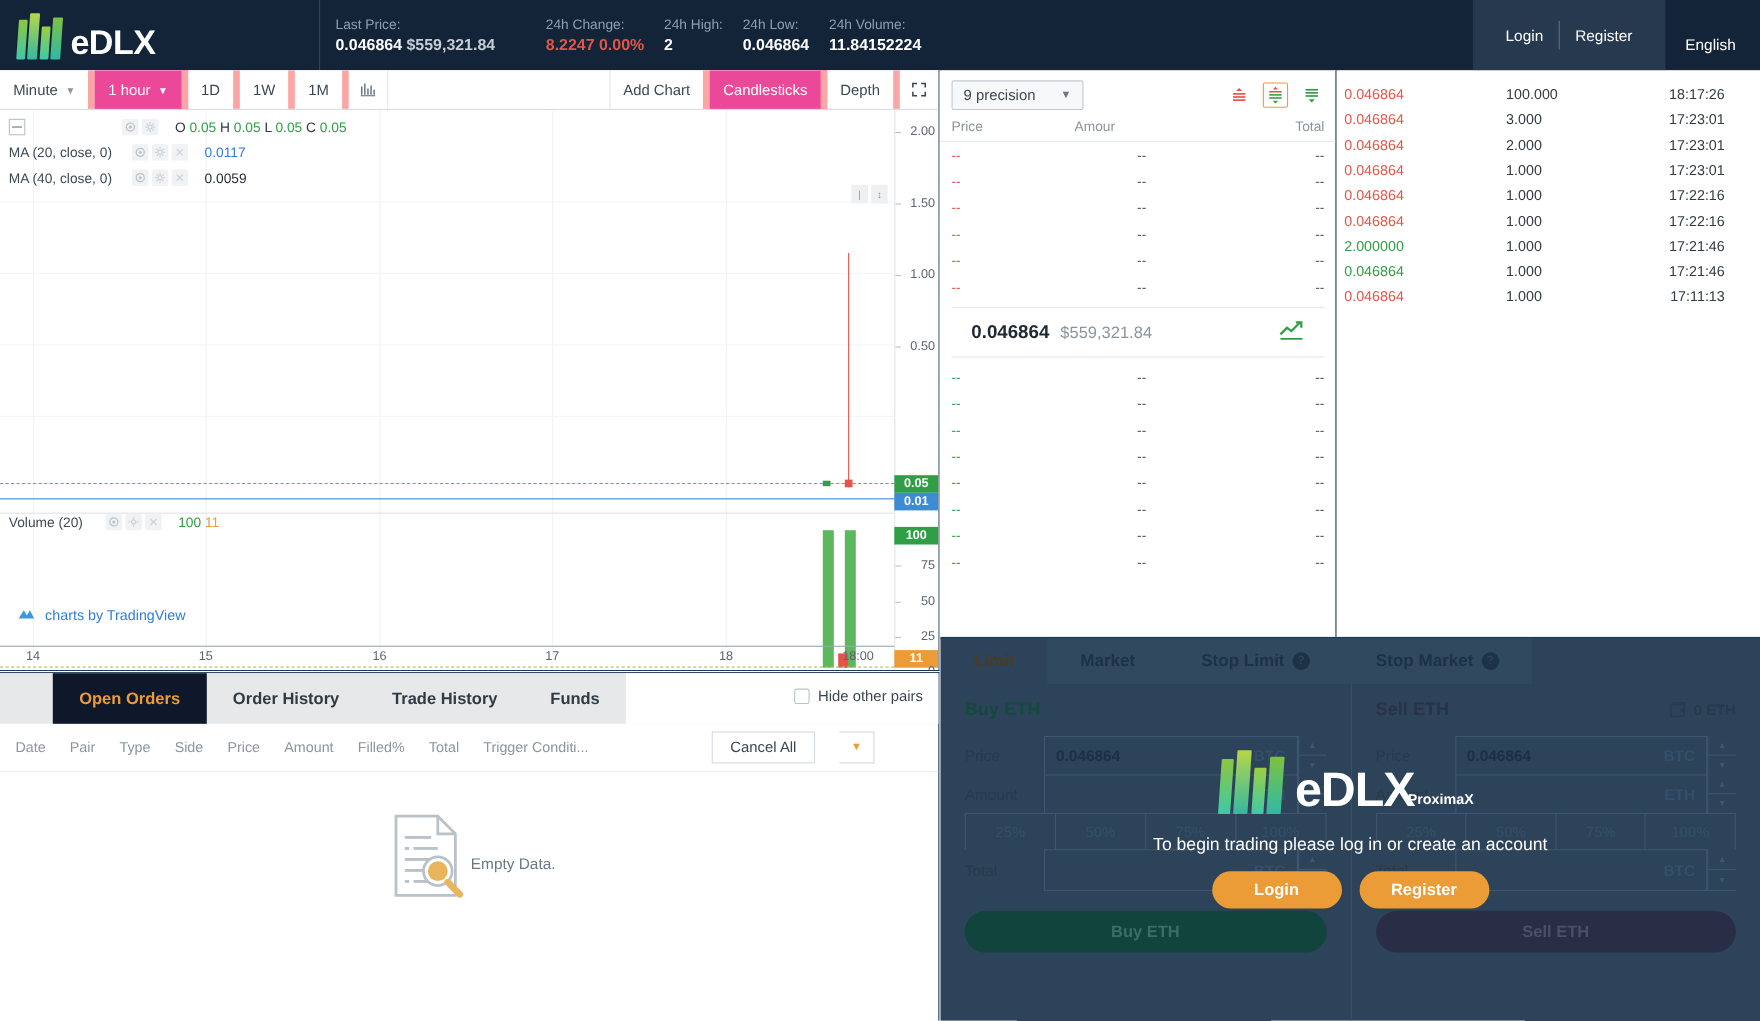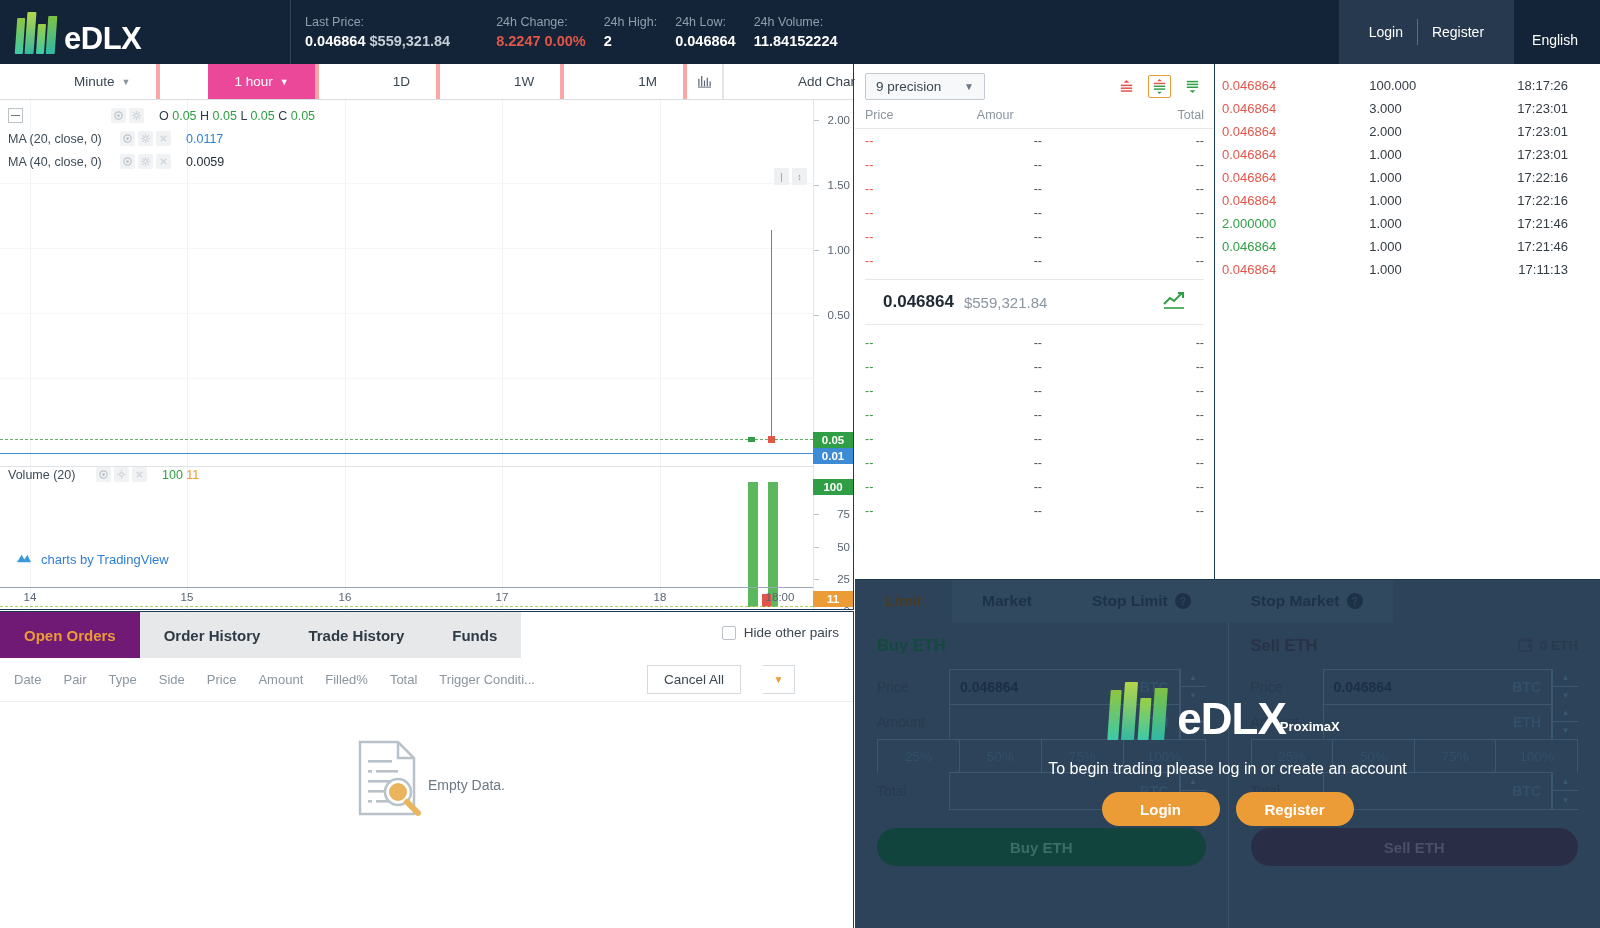--- a/index.html
+++ b/index.html
@@ -45,22 +45,22 @@
   
   .chart-panel {
     position:absolute; left:0; top:64px; width:854px; height:546px;
     background:#fff; border:1px solid #1d3a55; border-top:none; border-left:none;
   }
   .chart-toolbar {
     height:36px; display:flex; align-items:stretch; border-bottom:1px solid #d8dde2;
     background:#fff; font-size:13.5px;
   }
   .tb-item {
-    display:flex; align-items:center; padding:0 26px; color:#3a4753;
-    border-right:4px solid #fca5a5; cursor:pointer; white-space:nowrap;margin-left:48px;
+    display:flex; align-items:center; padding:0 12px; color:#3a4753;
+    border-right:6px solid #fca5a5; cursor:pointer; white-space:nowrap;
   }
   .tb-item.active { background:#ec4899; color:#fff; }
   .tb-item .caret { margin-left:7px; font-size:9px; color:#8a949d; }
   .tb-item.active .caret { color:#fff; }
   .tb-flex { flex:1; border-right:1px solid #e2e6ea; }
   .tb-right { display:flex; align-items:stretch; }
   .tb-ico { display:flex; align-items:center; padding:0 10px; border-right:1px solid #e2e6ea; }
 
   .chart-body { position:relative; height:509px; background:#fff; overflow:hidden; }
   .chart-grid-v { position:absolute; top:0; bottom:0; width:1px; background:#f0f2f4; }
@@ -145,21 +145,21 @@
   .tr-row .c1 { width:40%; } .tr-row .c2 { width:30%; } .tr-row .c3 { width:30%; text-align:right; padding-right:22px;}
   .tr-row .c2, .tr-row .c3 { color:#333b43; }
   .tr-row.up .c1 { color:#2f9e44; } .tr-row.down .c1 { color:#e2564a; }
 
   
   .orders { position:absolute; left:0; top:611px; width:854px; height:317px; background:#fff;
             border-right:1px solid #1d3a55; border-top:1px solid #1d3a55;}
   .ord-tabs { display:flex; align-items:stretch; height:46px; background:#e6e8ea; position:relative;}
   .ord-tab { display:flex; align-items:center; padding:0 24px; font-size:15px; color:#2e3a45;
              font-weight:bold; cursor:pointer; }
-  .ord-tab.active { background:#701a75; color:#eb9c36; }
+  .ord-tab.active { background:#0f172a; color:#eb9c36;margin-left:48px; }
   .ord-tabs-rest { flex:1; background:#fff; }
   .hide-pairs { position:absolute; right:14px; top:13px; display:flex; align-items:center;
                 font-size:13.5px; color:#3a4753; }
   .chk { width:14px; height:14px; border:1px solid #b9c1c9; border-radius:2px; margin-right:8px; background:#fff;}
 
   .ord-cols { display:flex; align-items:center; height:44px; padding:0 14px; font-size:13px;
               color:#8b959e; border-bottom:1px solid #edf0f2;}
   .ord-cols span { margin-right:22px; white-space:nowrap;}
   .cancel-wrap { margin-left:auto; display:flex; }
   .cancel-all { border:1px solid #d5dadf; background:#fff; height:29px; padding:0 16px;

